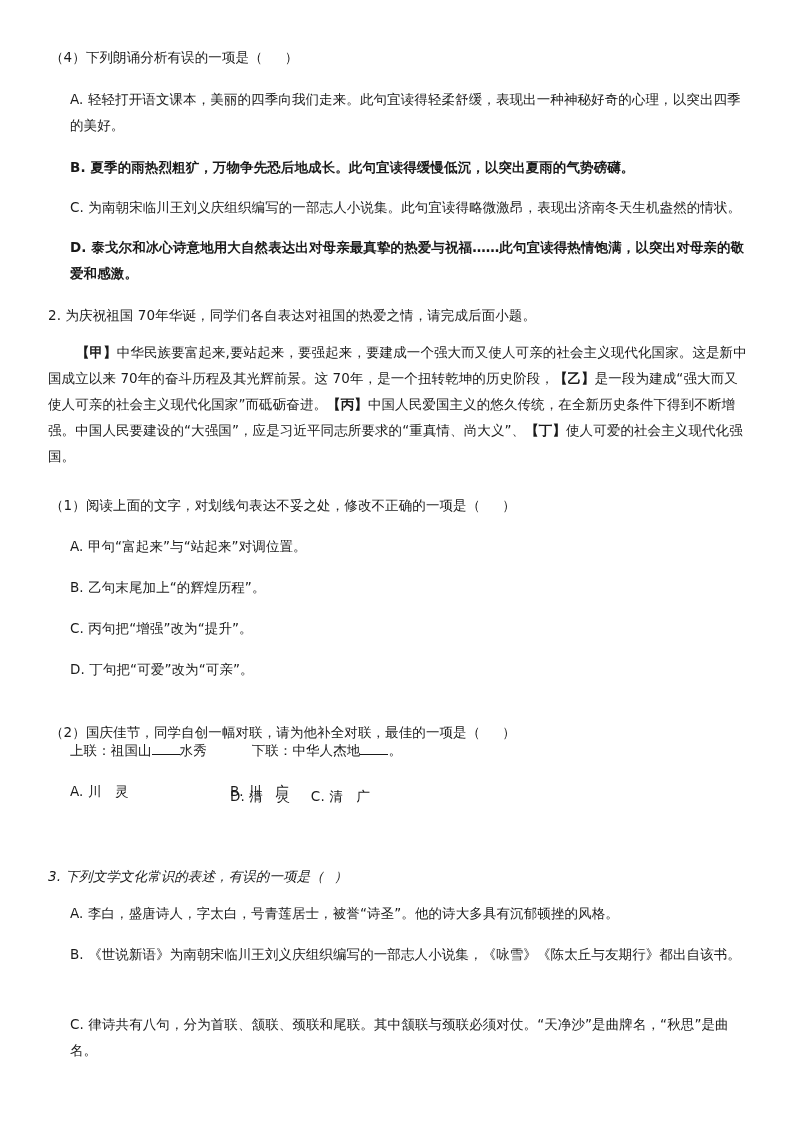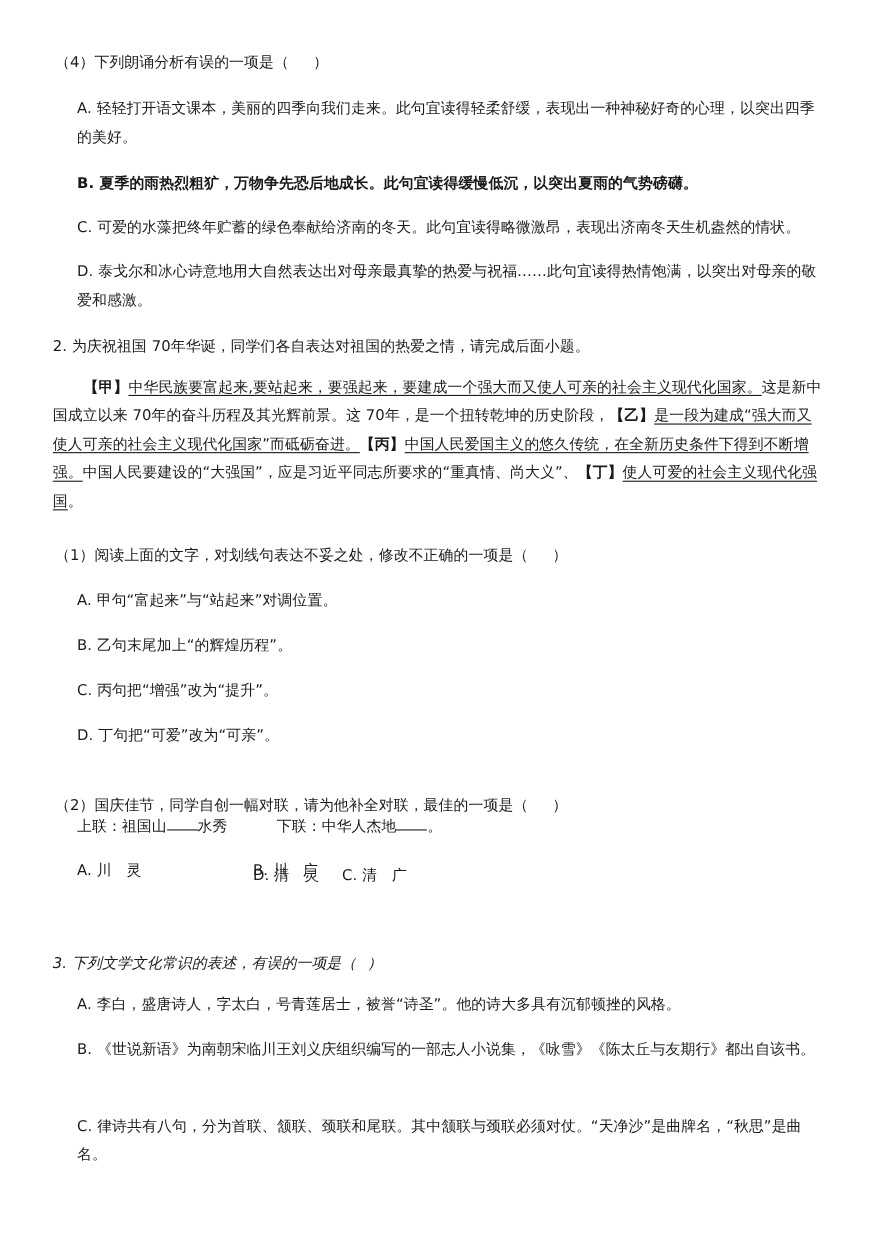--- a/index.html
+++ b/index.html
@@ -8,21 +8,21 @@
     font-family: "DejaVu Sans", "Liberation Sans", sans-serif;
     color: #1a1a1a; font-size: 13.5px;
   }
   .page { position: absolute; left: 0; top: 0; width: 794px; height: 881px; }
   .line { position: absolute; white-space: nowrap; line-height: 20px; letter-spacing: 0.1px; }
   .q-head { left: 50px; }
   .opt { left: 70px; }
   .opt-wrap { left: 70px; width: 678px; white-space: normal; line-height: 26px; }
   .body-para { left: 48px; width: 700px; white-space: normal; line-height: 26px; text-indent: 28px; }
   .q-num { left: 48px; }
-  .u { text-decoration: underline; text-underline-offset: 3px; }
+  .u { text-underline-offset: 3px; }
   .bracket { font-weight: bold; }
   .blank { display: inline-block; width: 28px; border-bottom: 1px solid #1a1a1a; height: 14px; vertical-align: baseline; }
   .paren-gap { display: inline-block; width: 22px; }
   .paren-gap-sm { display: inline-block; width: 10px; }
   .col2 { position: absolute; left: 160px; }
 </style>
 </head>
 <body>
 
 <div class="page">
@@ -36,24 +36,24 @@
     <span>轻轻打开语文课本，美丽的四季向我们走来。此句宜读得轻柔舒缓，表现出一种神秘好奇的心理，以突出四季的美好。</span>
   </div>
 
   <div class="line opt" style="top:157px;font-weight:bold;">
     <span>B.</span>
     <span>夏季的雨热烈粗犷，万物争先恐后地成长。此句宜读得缓慢低沉，以突出夏雨的气势磅礴。</span>
   </div>
 
   <div class="line opt" style="top:197px;">
     <span>C.</span>
-    <span>可爱的水藻把终年贮蓄的绿色奉献给济南的冬天。此句宜读得略微激昂，表现出济南冬天生机盎然的情状。</span>
+    <span>为南朝宋临川王刘义庆组织编写的一部志人小说集。此句宜读得略微激昂，表现出济南冬天生机盎然的情状。</span>
   </div>
 
-  <div class="line opt-wrap" style="top:234px;">
+  <div class="line opt-wrap" style="top:234px;font-weight:bold;">
     <span>D.</span>
     <span>泰戈尔和冰心诗意地用大自然表达出对母亲最真挚的热爱与祝福……此句宜读得热情饱满，以突出对母亲的敬爱和感激。</span>
   </div>
 
   <div class="line q-num" style="top:305px;text-align:right;">2. 为庆祝祖国 70年华诞，同学们各自表达对祖国的热爱之情，请完成后面小题。</div>
 
   <div class="line body-para" style="top:339px;">
     <span class="bracket">【甲】</span><span class="u">中华民族要富起来,要站起来，要强起来，要建成一个强大而又使人可亲的社会主义现代化国家。</span><span>这是新中国成立以来 70年的奋斗历程及其光辉前景。这 70年，是一个扭转乾坤的历史阶段，</span><span class="bracket">【乙】</span><span class="u">是一段为建成“强大而又使人可亲的社会主义现代化国家”而砥砺奋进。</span><span class="bracket">【丙】</span><span class="u">中国人民爱国主义的悠久传统，在全新历史条件下得到不断增强。</span><span>中国人民要建设的“大强国”，应是习近平同志所要求的“重真情、尚大义”、</span><span class="bracket">【丁】</span><span class="u">使人可爱的社会主义现代化强国</span><span>。</span>
   </div>
 

